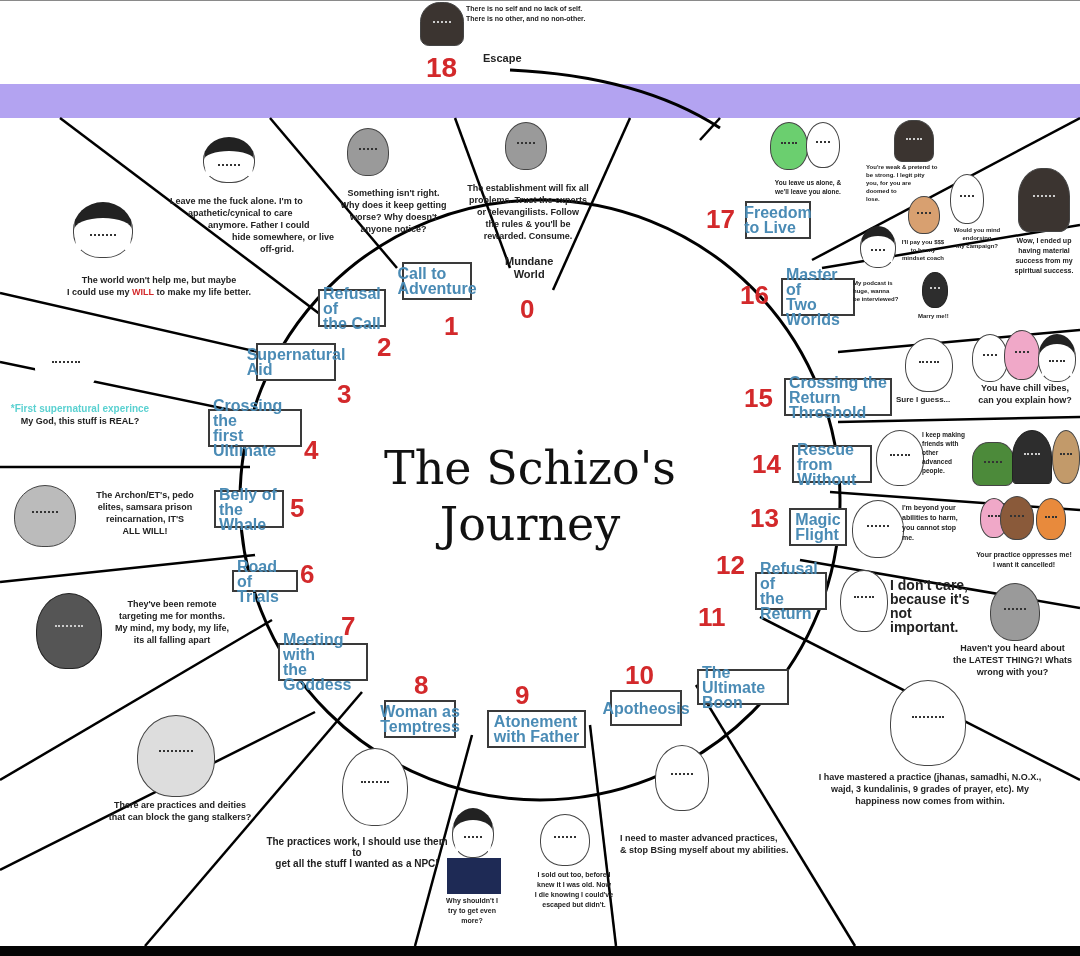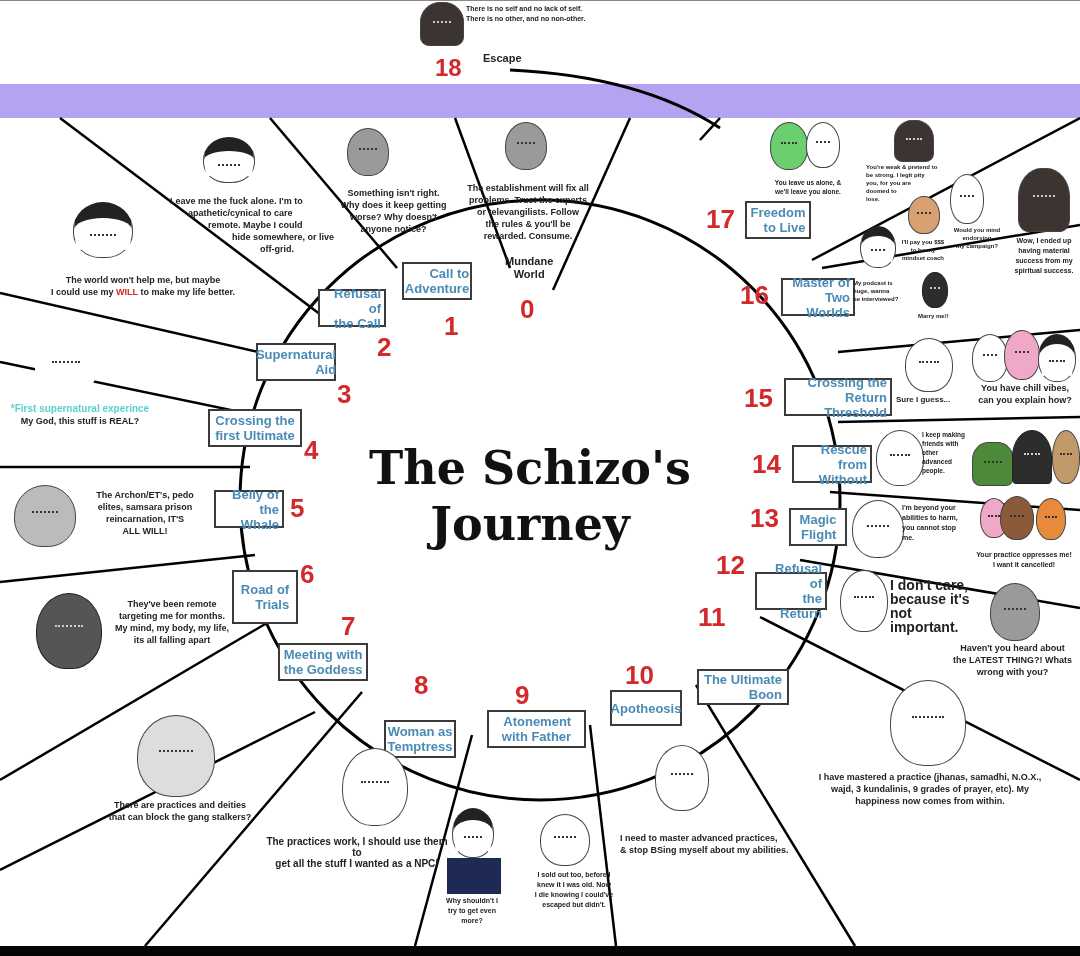--- a/index.html
+++ b/index.html
@@ -3,27 +3,27 @@
 <meta charset="utf-8">
 <style>
   html, body { margin: 0; padding: 0; background: #ffffff; }
   body { width: 1080px; height: 956px; overflow: hidden; position: relative; font-family: "Liberation Sans", sans-serif; }
   #stage { position: absolute; left: 0; top: 0; width: 1080px; height: 956px; }
   .topline { position: absolute; left: 0; top: 0; width: 1080px; height: 1px; background: #8a8a8a; }
   .band { position: absolute; left: 0; top: 84px; width: 1080px; height: 34px; background: #b3a3f1; }
   .bottom-bar { position: absolute; left: 0; top: 946px; width: 1080px; height: 10px; background: #050505; }
   svg { position: absolute; left: 0; top: 0; }
   .stage-box { position: absolute; background: #fff; border: 2px solid #3a3a3a; box-sizing: border-box;
-    color: #4a8bb5; font-family: "Liberation Sans", sans-serif; font-weight: bold; font-size: 13px; line-height: 15px;
-    text-align: right; display: flex; align-items: center; justify-content: center; padding: 1px 3px; }
+    color: #4a8bb5; font-family: "Liberation Sans", sans-serif; font-weight: bold; font-size: 16px; line-height: 15px;
+    text-align: left; display: flex; align-items: center; justify-content: center; padding: 1px 3px; }
   .num { position: absolute; color: #d3292b; font-family: "Liberation Sans", sans-serif; font-weight: bold; font-size: 26px; line-height: 26px; }
   .quote { position: absolute; font-family: "Liberation Sans", sans-serif; font-weight: bold; color: #222; font-size: 9px; line-height: 12px; }
   .quote.c { text-align: center; }
   .title { position: absolute; left: 360px; top: 440px; width: 340px; text-align: center;
-    font-family: "DejaVu Serif", "Liberation Serif", serif; font-size: 46px; line-height: 56px; color: #111; font-weight: bold; }
+    font-family: "DejaVu Serif", "Liberation Serif", serif; font-size: 46px; line-height: 56px; color: #111; }
   .face { position: absolute; border-radius: 50% 50% 45% 45%; border: 1.5px solid #444; background: #fff; box-sizing: border-box; }
   .face.gray { background: #9a9a9a; }
   .face.dark { background: #2d2d2d; border-color: #222; }
   .face.green { background: #6bcf6f; }
   .face.pink { background: #f0a8c8; }
   .face.hood { background: #3b3430; border-radius: 45% 45% 20% 20%; }
   .face::after { content: ""; position: absolute; left: 28%; top: 42%; width: 44%; height: 8%; border-top: 2px dotted #333; }
   .face.dark::after, .face.hood::after { border-top-color: #ccc; }
   .escape-label { position: absolute; left: 483px; top: 52px; font-weight: bold; font-size: 11px; color: #222; font-family: "Liberation Sans", sans-serif; }
   .will { color: #d3292b; }
@@ -66,21 +66,21 @@
       <line x1="1080" y1="118" x2="812" y2="260"></line>
       <line x1="720" y1="118" x2="700" y2="140"></line>
     </g>
   </svg>
 
   <div class="face hood" style="left:420px;top:2px;width:44px;height:44px;"></div>
   <div class="quote" style="left:466px;top:4px;font-size:7px;line-height:10px;">
     <div>There is no self and no lack of self.</div>
     <div>There is no other, and no non-other.</div>
   </div>
-  <div class="num" style="left:435px;top:55px;font-size:24px;">18</div>
+  <div class="num" style="left:426px;top:55px;font-size:28px;">18</div>
   <div class="escape-label">Escape</div>
 
   <div class="title">
     <div>The Schizo's</div>
     <div>Journey</div>
   </div>
 
   <div class="quote c" style="left:505px;top:255px;font-size:11px;line-height:13px;">
     <div>Mundane</div>
     <div>World</div>
@@ -114,34 +114,34 @@
     <div>
         <div>Refusal of</div>
         <div>the Call</div>
       </div>
   </div>
   <div class="num" style="left:377px;top:334px;">2</div>
   <div class="face" style="left:203px;top:137px;width:52px;height:46px;border-top:14px solid #222;"></div>
   <div class="quote" style="left:170px;top:195px;width:175px;font-size:9px;line-height:12px;">
     <div style="text-align:left">Leave me the fuck alone.  I'm to</div>
     <div style="padding-left:18px">apathetic/cynical to care</div>
-    <div style="padding-left:38px">remote. Maybe I could</div>
+    <div style="padding-left:38px">anymore. Father I could</div>
     <div style="padding-left:62px">hide somewhere, or live</div>
     <div style="padding-left:90px">off-grid.</div>
   </div>
 
   <div class="stage-box" style="left:256px;top:343px;width:80px;height:38px;">
     <div>
         <div>Supernatural</div>
         <div>Aid</div>
       </div>
   </div>
   <div class="num" style="left:337px;top:381px;">3</div>
   <div class="face" style="left:73px;top:202px;width:60px;height:56px;border-top:16px solid #222;"></div>
-  <div class="quote c" style="left:28px;top:274px;width:230px;">
+  <div class="quote c" style="left:44px;top:274px;width:230px;">
     <div>The world won't help me, but maybe</div>
     <div><span>I could use my </span><span class="will">WILL</span><span> to make my life better.</span></div>
   </div>
 
   <div class="stage-box" style="left:208px;top:409px;width:94px;height:38px;">
     <div>
         <div>Crossing the</div>
         <div>first Ultimate</div>
       </div>
   </div>
@@ -160,21 +160,21 @@
   </div>
   <div class="num" style="left:290px;top:495px;">5</div>
   <div class="face gray" style="left:14px;top:485px;width:62px;height:62px;background:#bbb;"></div>
   <div class="quote c" style="left:85px;top:489px;width:120px;">
     <div>The Archon/ET's, pedo</div>
     <div>elites, samsara prison</div>
     <div>reincarnation, IT'S</div>
     <div>ALL WILL!</div>
   </div>
 
-  <div class="stage-box" style="left:232px;top:570px;width:66px;height:54px;">
+  <div class="stage-box" style="left:232px;top:570px;width:66px;height:22px;">
     <div>
         <div>Road of</div>
         <div>Trials</div>
       </div>
   </div>
   <div class="num" style="left:300px;top:561px;">6</div>
   <div class="face dark" style="left:36px;top:593px;width:66px;height:76px;background:#555;"></div>
   <div class="quote c" style="left:102px;top:598px;width:140px;">
     <div>They've been remote</div>
     <div>targeting me for months.</div>
@@ -188,21 +188,21 @@
         <div>the Goddess</div>
       </div>
   </div>
   <div class="num" style="left:341px;top:613px;">7</div>
   <div class="face" style="left:137px;top:715px;width:78px;height:82px;background:#ddd;"></div>
   <div class="quote c" style="left:95px;top:799px;width:170px;">
     <div>There are practices and deities</div>
     <div>that can block the gang stalkers?</div>
   </div>
 
-  <div class="stage-box" style="left:384px;top:700px;width:72px;height:38px;margin-top:20px;">
+  <div class="stage-box" style="left:384px;top:700px;width:72px;height:38px;">
     <div>
         <div>Woman as</div>
         <div>Temptress</div>
       </div>
   </div>
   <div class="num" style="left:414px;top:672px;">8</div>
   <div class="face" style="left:342px;top:748px;width:66px;height:78px;"></div>
   <div class="quote c" style="left:262px;top:836px;width:190px;font-size:10px;line-height:11px;">
     <div>The practices work, I should use them to</div>
     <div>get all the stuff I wanted as a NPC!</div>

